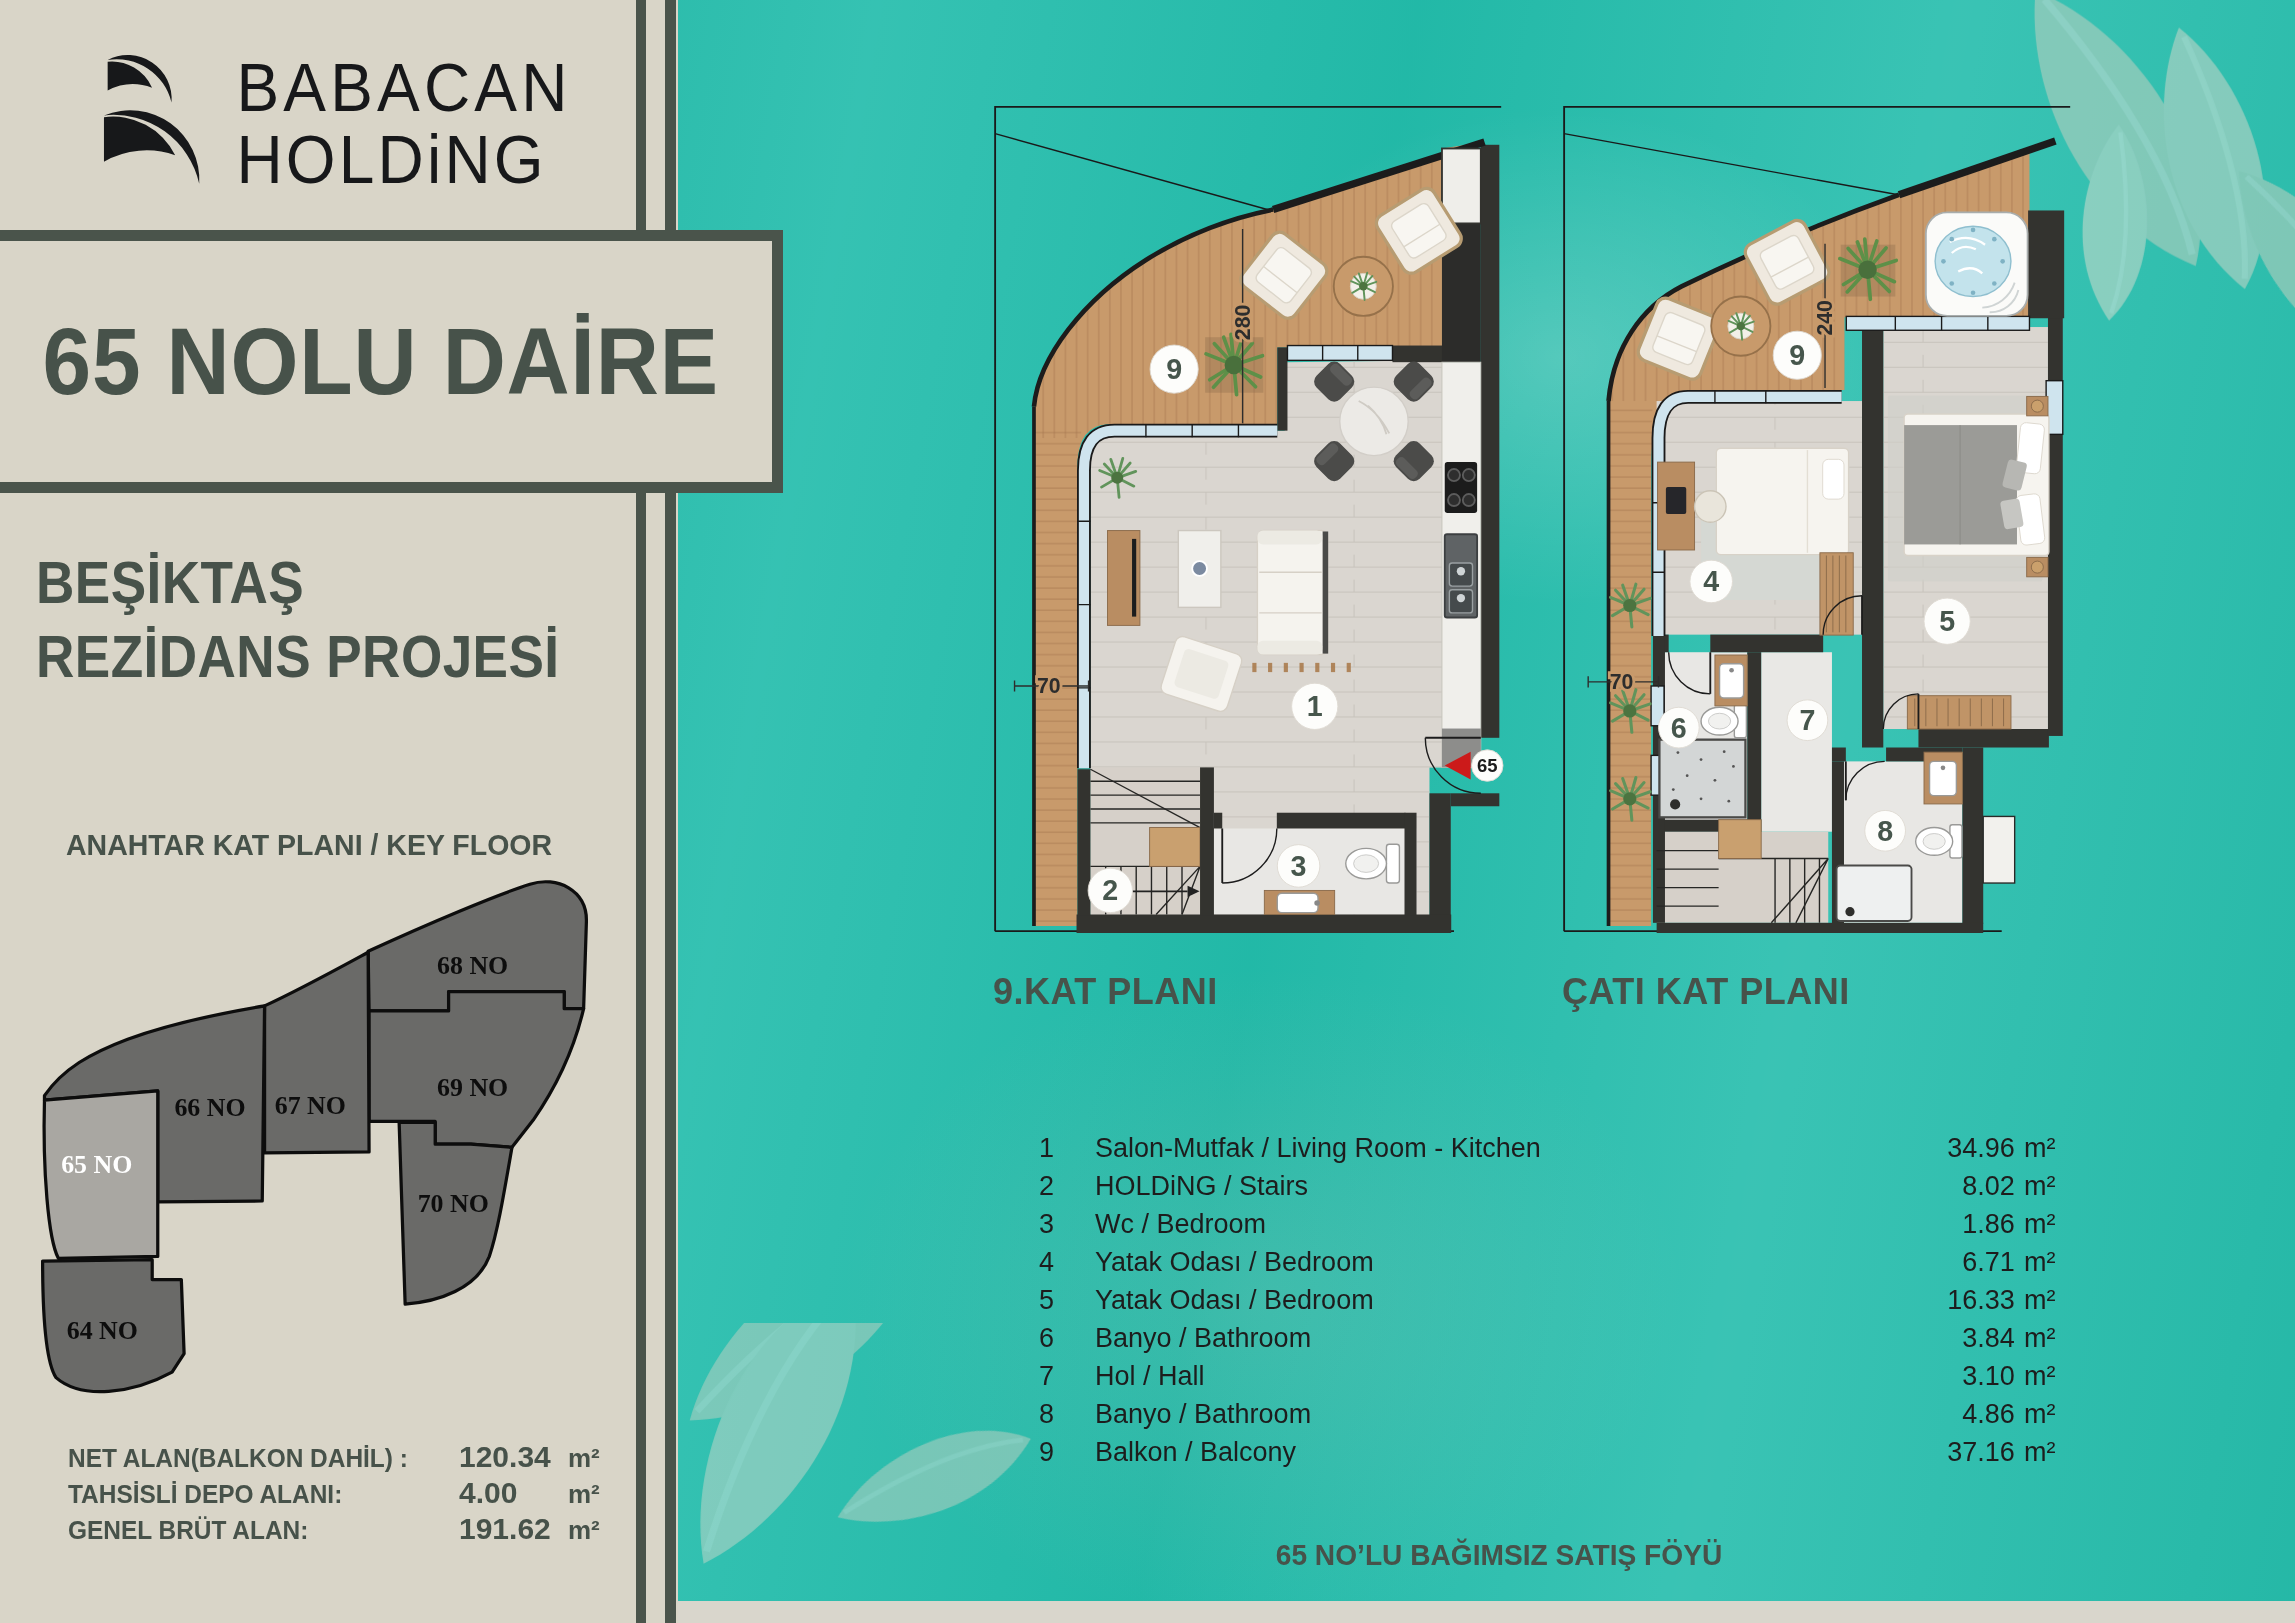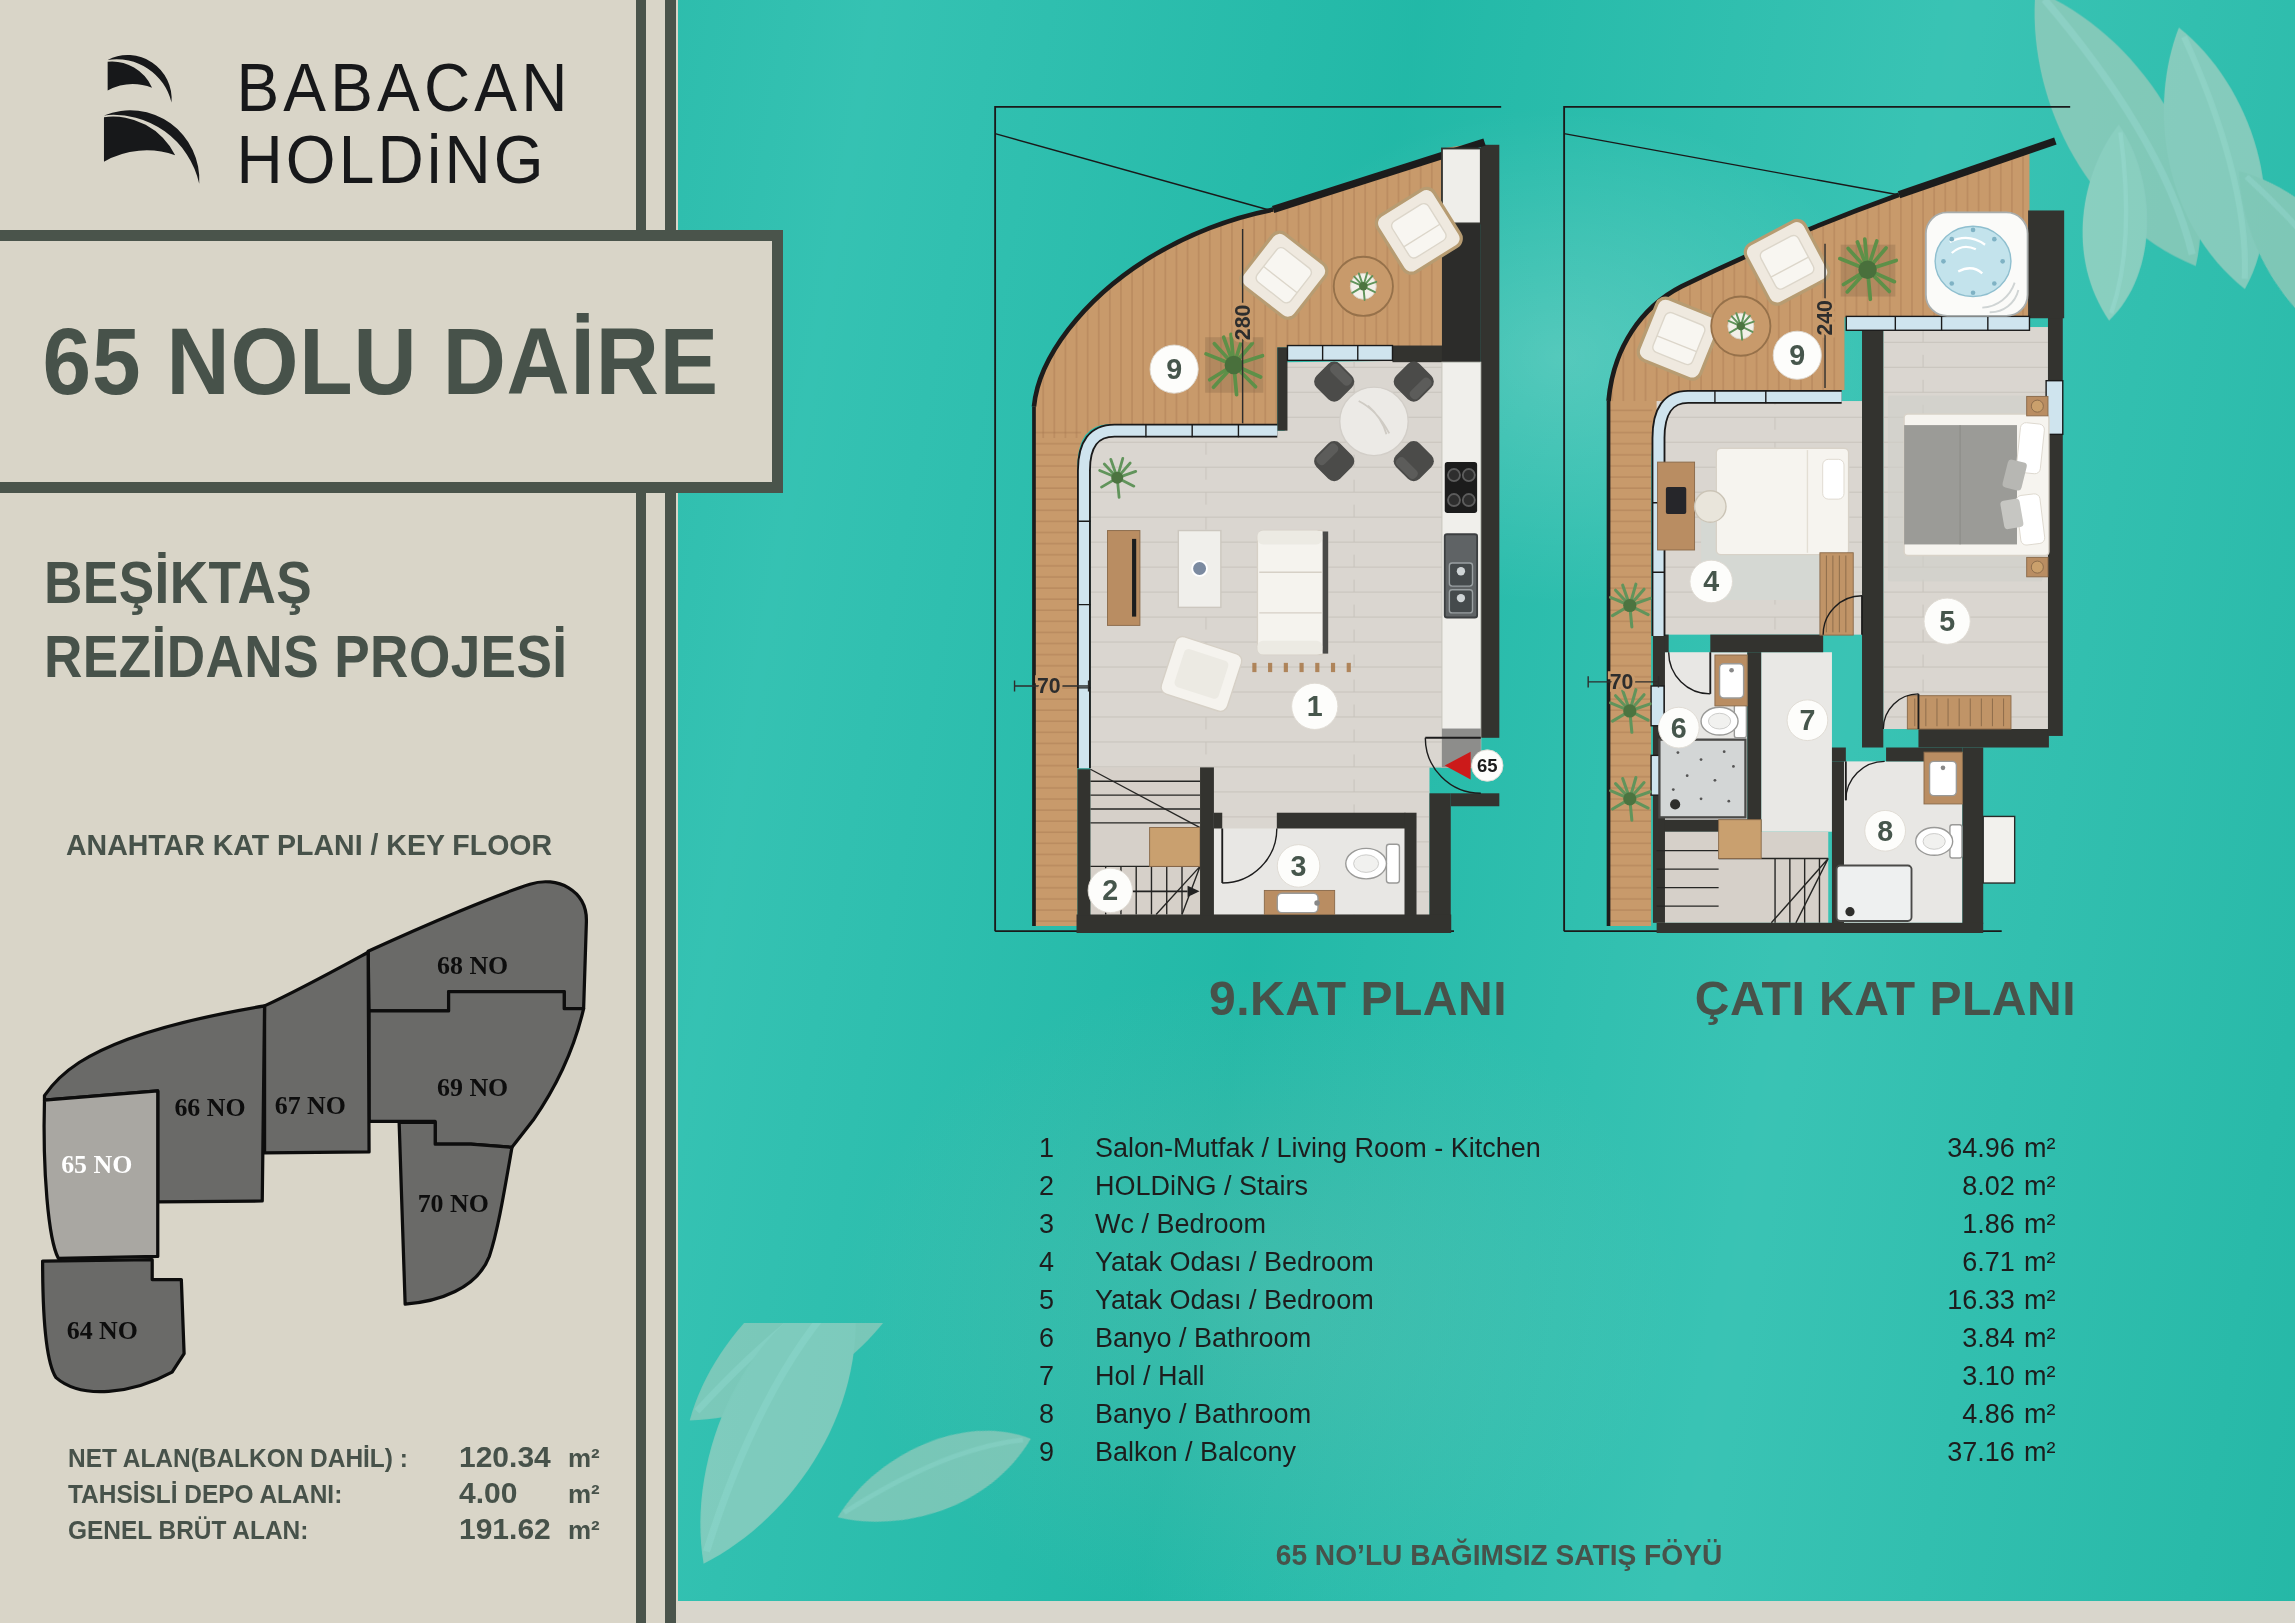--- a/index.html
+++ b/index.html
@@ -16,32 +16,32 @@
   .v1{left:636px;width:10.2px;} .v2{left:665px;width:10.6px;}
   .logo{position:absolute;left:101px;top:46px;display:flex;align-items:flex-start;}
   .logo svg{display:block;}
   .wordmark{margin-left:19.4px;margin-top:6.5px;color:#17181a;}
   .wm1{font-size:64px;letter-spacing:4.2px;line-height:1.0;font-weight:500;transform:scaleY(1.08);transform-origin:left top;display:block;}
   .wm2{font-size:64px;letter-spacing:3.2px;line-height:1.0;font-weight:500;transform:scaleY(1.08);transform-origin:left top;display:block;margin-top:8.3px;}
   .titlebox{position:absolute;left:-20.4px;top:230px;width:781px;height:241px;border:11px solid #4a544b;
             background:#d9d5c8;display:flex;align-items:center;justify-content:center;}
   .titlebox span{font-size:94px;font-weight:700;color:#47524a;letter-spacing:0.9px;white-space:nowrap;
                  transform:scaleX(.93);display:inline-block;}
-  .project{position:absolute;left:44px;top:546px;color:#47524a;font-weight:700;}
+  .project{position:absolute;left:36px;top:546px;color:#47524a;font-weight:700;}
   .project div{font-size:59px;line-height:1.26;transform:scaleX(.9);transform-origin:left center;white-space:nowrap;letter-spacing:0.5px;}
   .kf-head{position:absolute;left:66px;top:828px;color:#47524a;font-weight:700;font-size:30px;
            transform:scaleX(.95);transform-origin:left center;white-space:nowrap;}
   .keyfloor{position:absolute;left:35px;top:869px;}
   .stats{position:absolute;left:44px;top:1438px;width:592px;color:#47524a;font-weight:700;}
   .srow{display:flex;align-items:flex-end;height:36px;margin-left:24px;}
   .s-label{width:391px;font-size:26px;transform:scaleX(.94);transform-origin:left center;white-space:nowrap;}
   .s-val{width:109px;font-size:30px;}
   .s-unit{font-size:26px;}
   .plan{position:absolute;}
-  .plan-title{position:absolute;top:971px;text-align:right;color:#47524a;font-weight:700;font-size:48px;letter-spacing:0.5px;}
+  .plan-title{position:absolute;top:971px;text-align:left;color:#47524a;font-weight:700;font-size:36px;letter-spacing:0.5px;}
   .pt1{left:993px;width:514px;} .pt2{left:1562px;width:514px;}
   .roomtable{position:absolute;left:1039px;top:1133px;width:1050px;color:#1d1d1d;}
   .rrow{display:flex;align-items:baseline;height:38px;font-size:27px;}
   .r-no{width:56px;}
   .r-name{flex:1;}
   .r-area{width:139px;text-align:right;}
   .r-unit{width:65px;padding-left:9.3px;font-size:27px;}
   .footer{position:absolute;left:1203px;top:1539px;width:592px;text-align:center;color:#47524a;
           font-weight:700;font-size:29px;white-space:nowrap;transform:scaleX(.97);}
   

